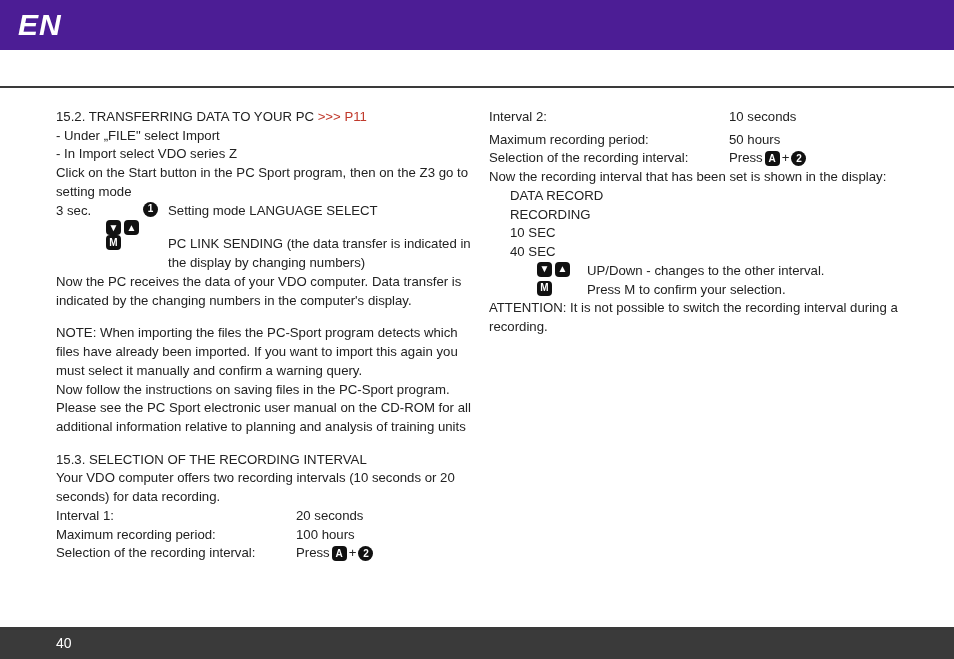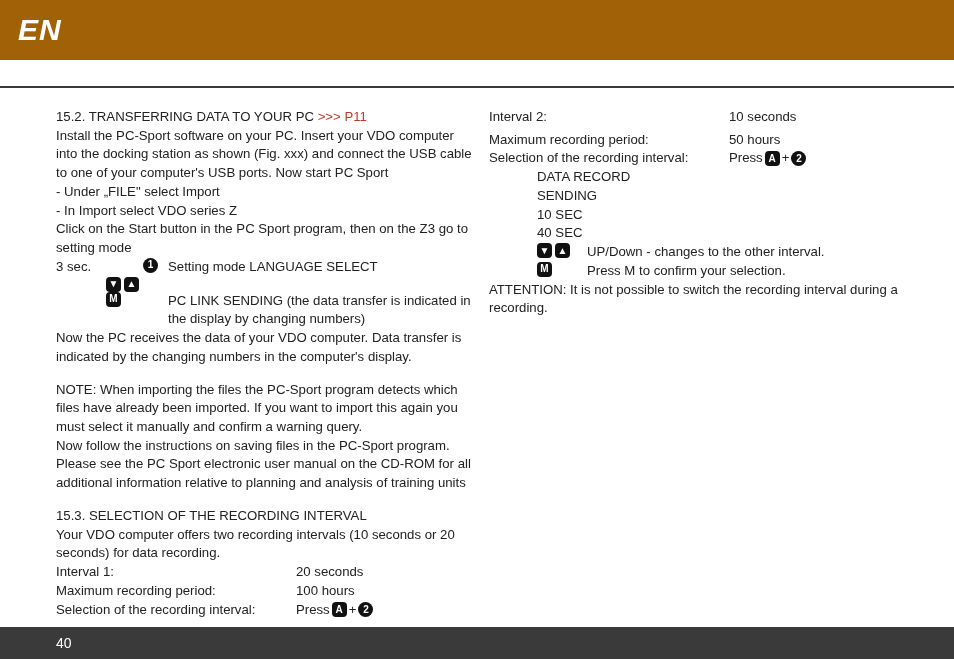--- a/index.html
+++ b/index.html
@@ -1,34 +1,34 @@
 <!DOCTYPE html>
 <html><head>
 <meta charset="utf-8">
 <style>
   * { margin: 0; padding: 0; box-sizing: border-box; }
   html, body { width: 954px; height: 659px; background: #fff; font-family: Arial, Helvetica, sans-serif; color: #222; }
   .page { width: 954px; height: 659px; position: relative; }
-  .topbar { background: #a16207; height: 60px; width: 100%; display: flex; align-items: center; padding-left: 18px; }
+  .topbar { background: #4c1d95; height: 50px; width: 100%; display: flex; align-items: center; padding-left: 18px; }
   .lang { color: #fff; font-style: italic; font-size: 30px; font-weight: 600; letter-spacing: 1px; }
   .divider { position: absolute; top: 86px; left: 0; right: 0; height: 2px; background: #3a3a3a; }
   .content { position: absolute; top: 108px; left: 56px; right: 48px; bottom: 56px; display: flex; gap: 16px; justify-content: flex-end; }
   .col { flex: 1 1 0; font-size: 13.2px; line-height: 1.42; }
   .col p { margin: 0; }
   .red { color: #c0392b; }
   .icon-row { display: flex; align-items: flex-start; gap: 10px; }
   .icon-row .left { width: 102px; flex: 0 0 102px; display: flex; align-items: flex-start; gap: 4px; }
   .icon-row .leftpad { width: 102px; flex: 0 0 102px; padding-left: 50px; display: flex; gap: 3px; }
   .icon-row .desc { flex: 1; }
   .badge { display: inline-flex; align-items: center; justify-content: center; min-width: 15px; height: 15px; border-radius: 4px; background: #111; color: #fff; font-size: 10px; font-weight: bold; line-height: 1; padding: 0 2px; }
   .badge.rnd { border-radius: 50%; }
   .tbl { display: flex; }
   .tbl .l { width: 240px; flex: 0 0 240px; }
   .tbl .r { flex: 1; display: flex; align-items: center; gap: 2px; }
-  .indent-block { margin-left: 48px; }
+  .indent-block { margin-left: 21px; }
   .icon-row2 { display: flex; align-items: flex-start; gap: 10px; margin-left: 48px; }
   .icon-row2 .ic { width: 40px; flex: 0 0 40px; display:flex; gap:3px; }
   .icon-row2 .desc { flex: 1; }
   .spacer { height: 14px; }
   .footer { position: absolute; left: 0; right: 0; bottom: 0; height: 32px; background: #3a3a3a; color: #fff; display: flex; align-items: center; padding-left: 56px; font-size: 14px; }
 </style>
 </head>
 <body>
 
 <div class="page">
@@ -37,21 +37,20 @@
     <span class="lang">EN</span>
   </div>
   <div class="divider"></div>
 
   <div class="content">
 
     <div class="col">
       <p>
         <span>15.2. TRANSFERRING DATA TO YOUR PC </span><span class="red">&gt;&gt;&gt; P11</span>
       </p>
-      <p>Install the PC-Sport software on your PC. Insert your VDO computer into the docking station as shown (Fig. xxx) and connect the USB cable to one of your computer's USB ports. Now start PC Sport</p>
       <p>- Under „FILE" select Import</p>
       <p>- In Import select VDO series Z</p>
       <p>Click on the Start button in the PC Sport program, then on the Z3 go to setting mode</p>
 
       <div class="icon-row">
         <div class="left">
           <span>3 sec.</span>
           <span style="flex:1"></span>
           <span class="badge rnd">1</span>
         </div>
@@ -113,23 +112,24 @@
       </div>
       <div class="tbl">
         <div class="l">Selection of the recording interval:</div>
         <div class="r">
           <span>Press </span>
           <span class="badge">A</span>
           <span>+</span>
           <span class="badge rnd">2</span>
         </div>
       </div>
+      <p>Now the recording interval that has been set is shown in the display:</p>
       <div class="indent-block">
         <p>DATA RECORD</p>
-        <p>SENDING</p>
+        <p>RECORDING</p>
         <p>10 SEC</p>
         <p>40 SEC</p>
       </div>
       <div class="icon-row2">
         <div class="ic">
           <span class="badge">▼</span>
           <span class="badge">▲</span>
         </div>
         <div class="desc">UP/Down - changes to the other interval.</div>
       </div>

